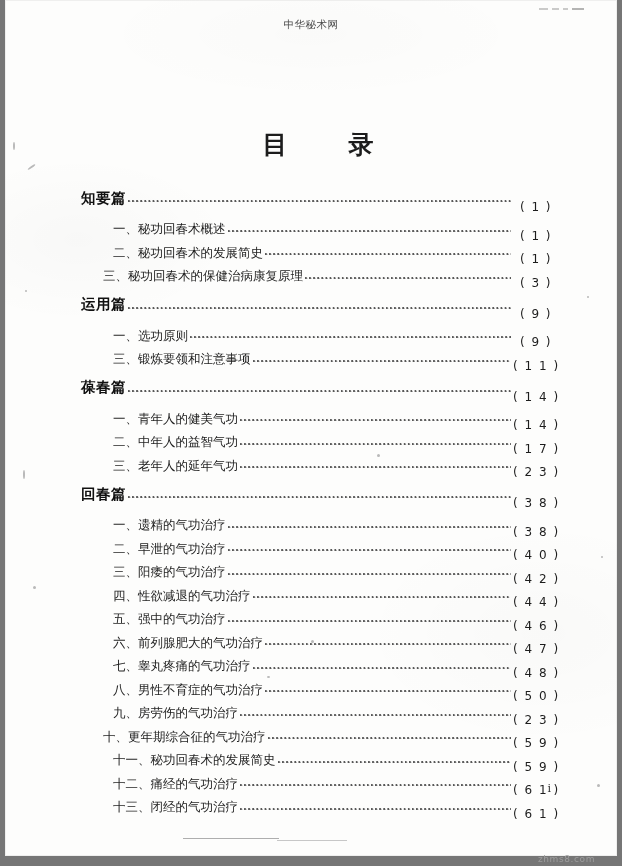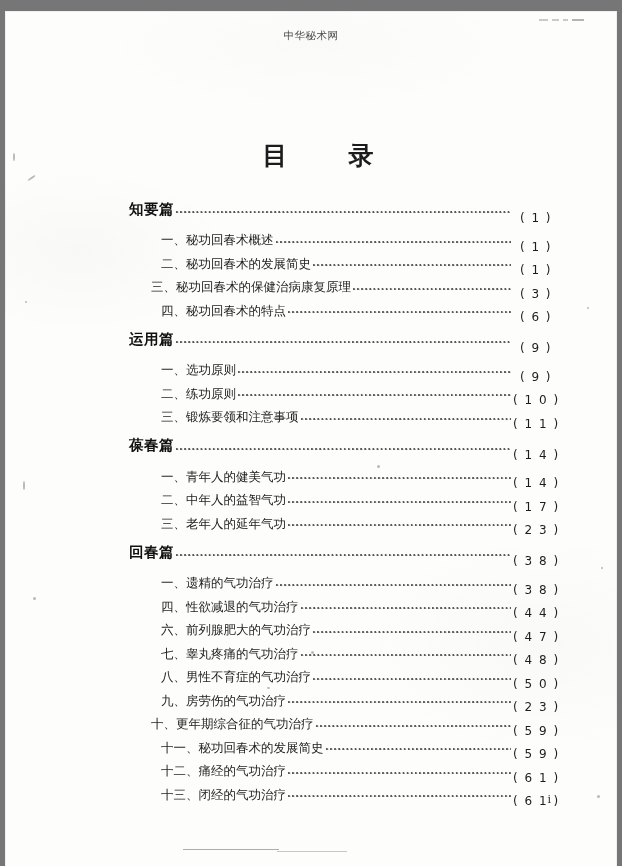--- a/index.html
+++ b/index.html
@@ -19,21 +19,21 @@
   .scan-frame {
     position: absolute;
     left: 0; top: 0;
     width: 622px;
     height: 866px;
     background: #767676;
   }
   .page-sheet {
     position: absolute;
     left: 5px;
-    top: 11px;
+    top: 0;
     width: 612px;
     height: 856px;
     background: #fdfdfc;
     box-shadow: inset 0 0 0 1px #efefee;
   }
   
   .scan-grain {
     position: absolute;
     inset: 0;
     background:
@@ -108,21 +108,20 @@
     left: 76px;
     top: 176px;
     width: 478px;
   }
 
   .toc-row {
     display: flex;
     align-items: flex-end;
     height: 23.5px;
     color: #1f1f1f;
-    margin-left: 48px;
   }
 
   .toc-row .label {
     white-space: nowrap;
     font-size: 12.5px;
     line-height: 1;
     color: #1d1d1d;
     font-family: "DejaVu Sans", "Liberation Sans", sans-serif;
   }
 
@@ -275,42 +274,32 @@
         <div class="toc-row entry">
           <span class="label">二、秘功回春术的发展简史</span>
           <span class="leader"></span>
           <span class="pageno">( 1 )</span>
         </div>
         <div class="toc-row entry wide">
           <span class="label">三、秘功回春术的保健治病康复原理</span>
           <span class="leader"></span>
           <span class="pageno">( 3 )</span>
         </div>
-        <div class="toc-row entry">
-          <span class="label">四、秘功回春术的特点</span>
-          <span class="leader"></span>
-          <span class="pageno">( 6 )</span>
-        </div>
         <div class="toc-row section">
           <span class="label">运用篇</span>
           <span class="leader"></span>
           <span class="pageno">( 9 )</span>
         </div>
         <div class="gap-after-section"></div>
         <div class="toc-row entry">
           <span class="label">一、选功原则</span>
           <span class="leader"></span>
           <span class="pageno">( 9 )</span>
         </div>
         <div class="toc-row entry">
-          <span class="label">二、练功原则</span>
-          <span class="leader"></span>
-          <span class="pageno">( 1 0 )</span>
-        </div>
-        <div class="toc-row entry">
           <span class="label">三、锻炼要领和注意事项</span>
           <span class="leader"></span>
           <span class="pageno">( 1 1 )</span>
         </div>
         <div class="toc-row section">
           <span class="label">葆春篇</span>
           <span class="leader"></span>
           <span class="pageno">( 1 4 )</span>
         </div>
         <div class="gap-after-section"></div>
@@ -334,23 +323,38 @@
           <span class="leader"></span>
           <span class="pageno">( 3 8 )</span>
         </div>
         <div class="gap-after-section"></div>
         <div class="toc-row entry">
           <span class="label">一、遗精的气功治疗</span>
           <span class="leader"></span>
           <span class="pageno">( 3 8 )</span>
         </div>
         <div class="toc-row entry">
+          <span class="label">二、早泄的气功治疗</span>
+          <span class="leader"></span>
+          <span class="pageno">( 4 0 )</span>
+        </div>
+        <div class="toc-row entry">
+          <span class="label">三、阳痿的气功治疗</span>
+          <span class="leader"></span>
+          <span class="pageno">( 4 2 )</span>
+        </div>
+        <div class="toc-row entry">
           <span class="label">四、性欲减退的气功治疗</span>
           <span class="leader"></span>
           <span class="pageno">( 4 4 )</span>
+        </div>
+        <div class="toc-row entry">
+          <span class="label">五、强中的气功治疗</span>
+          <span class="leader"></span>
+          <span class="pageno">( 4 6 )</span>
         </div>
         <div class="toc-row entry">
           <span class="label">六、前列腺肥大的气功治疗</span>
           <span class="leader"></span>
           <span class="pageno">( 4 7 )</span>
         </div>
         <div class="toc-row entry">
           <span class="label">七、睾丸疼痛的气功治疗</span>
           <span class="leader"></span>
           <span class="pageno">( 4 8 )</span>

